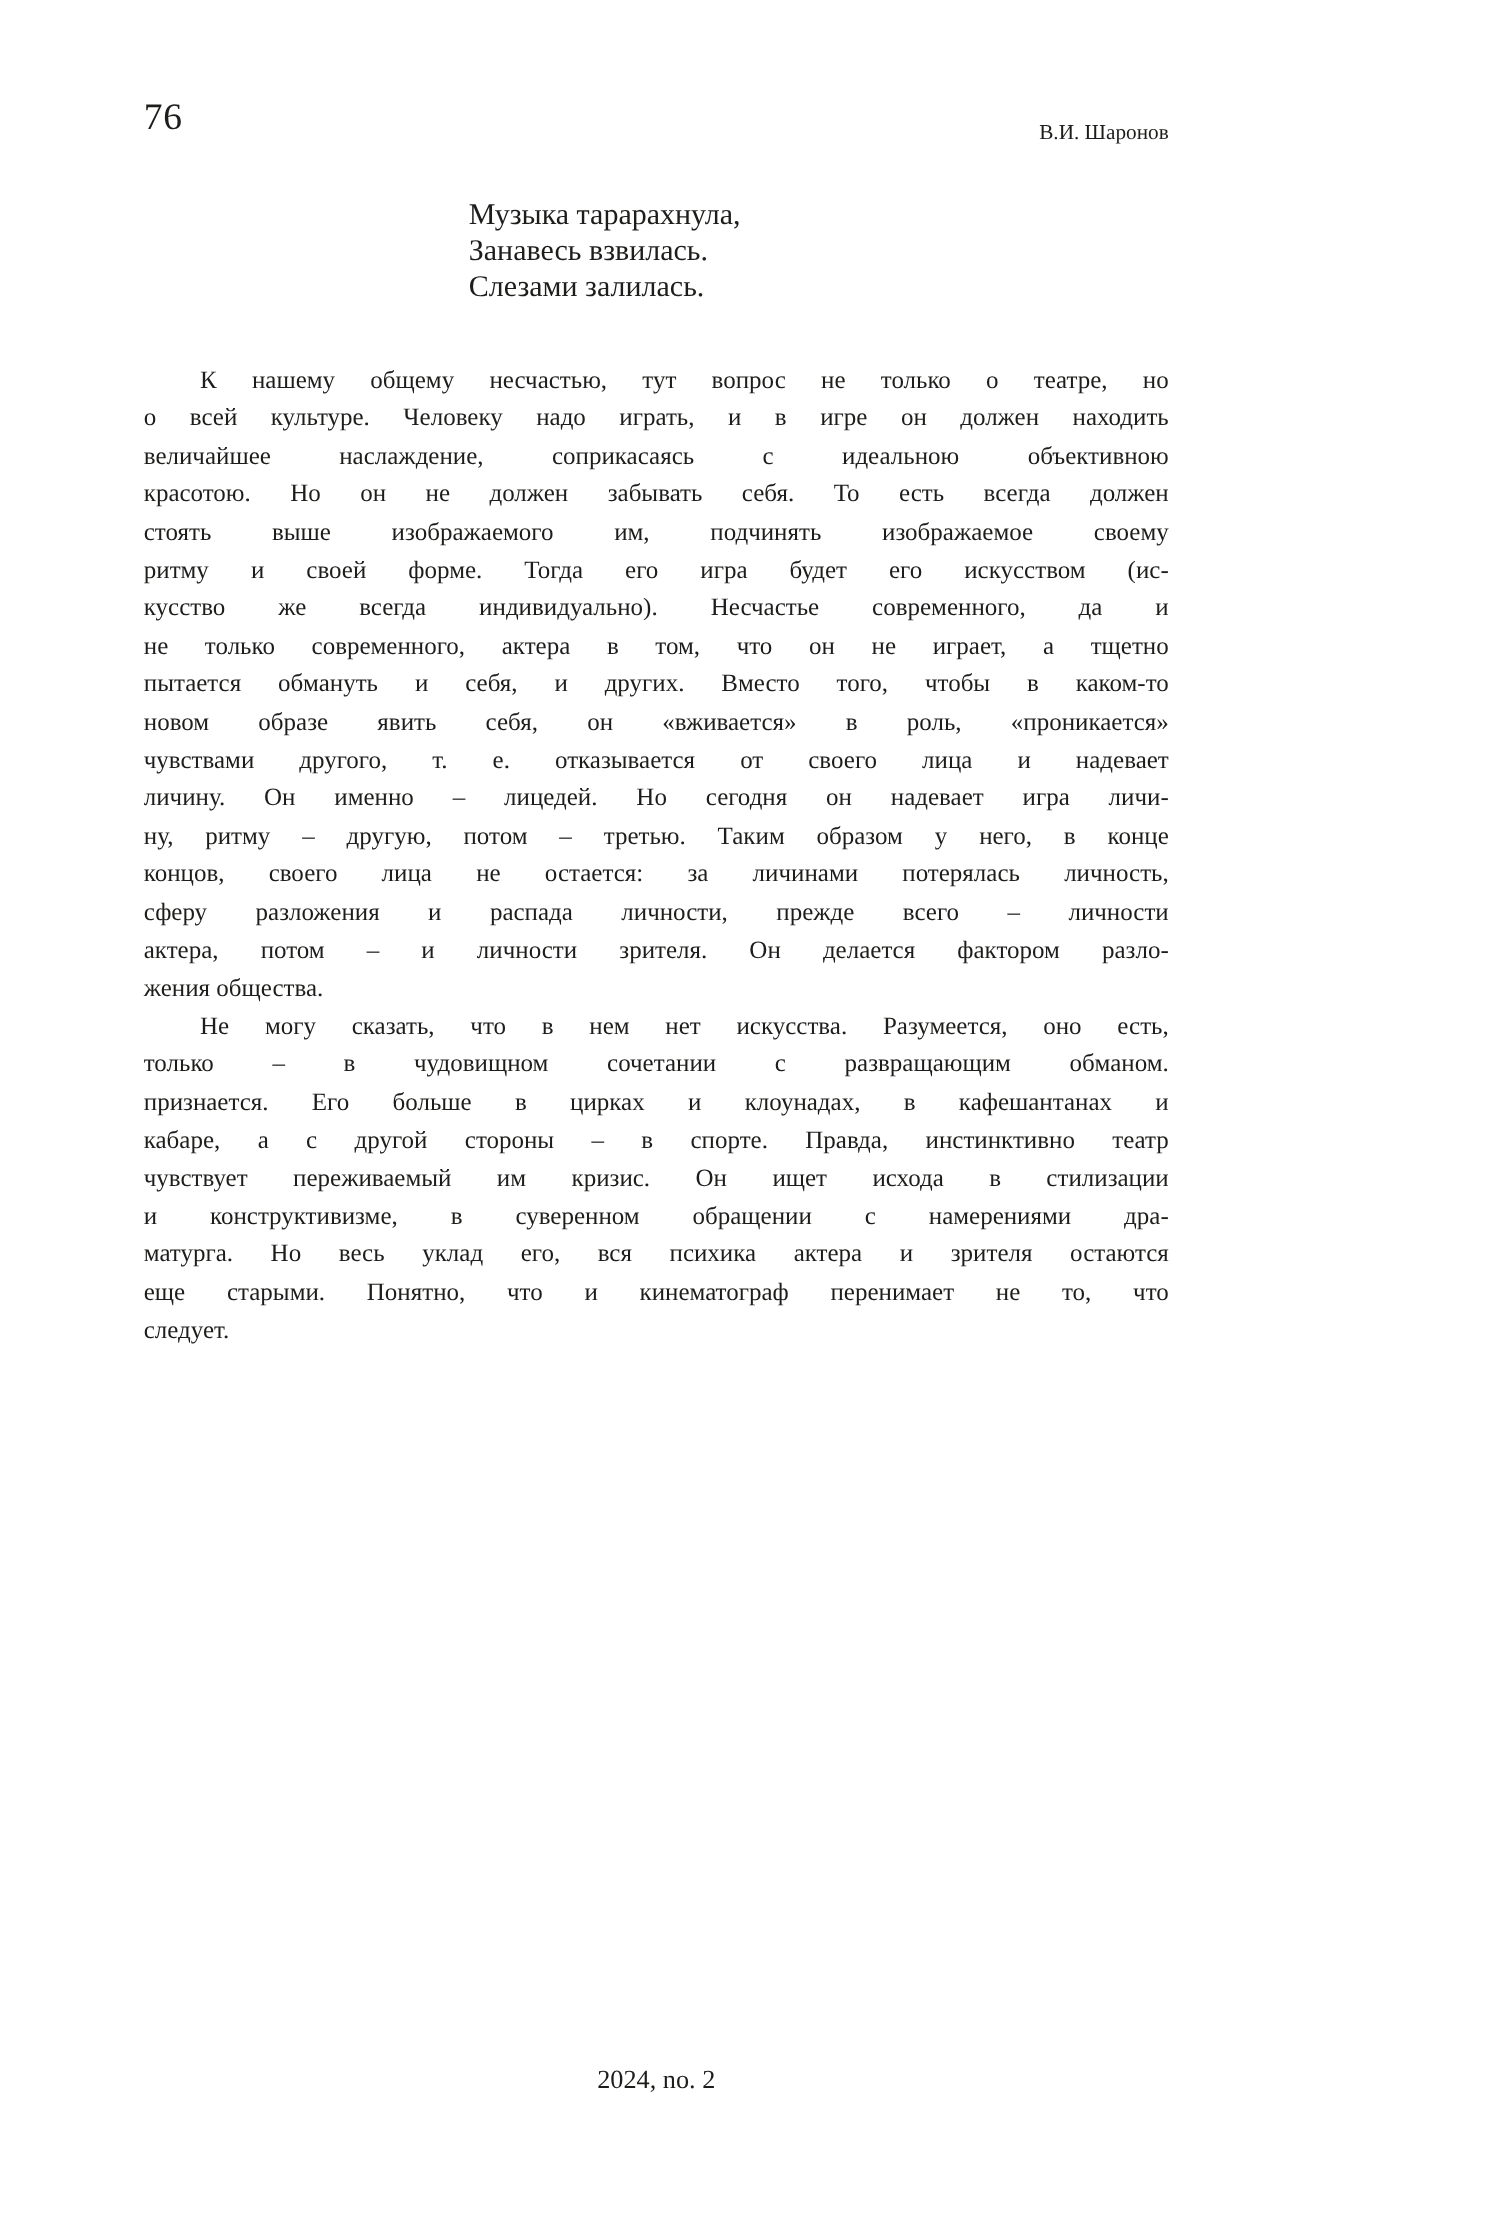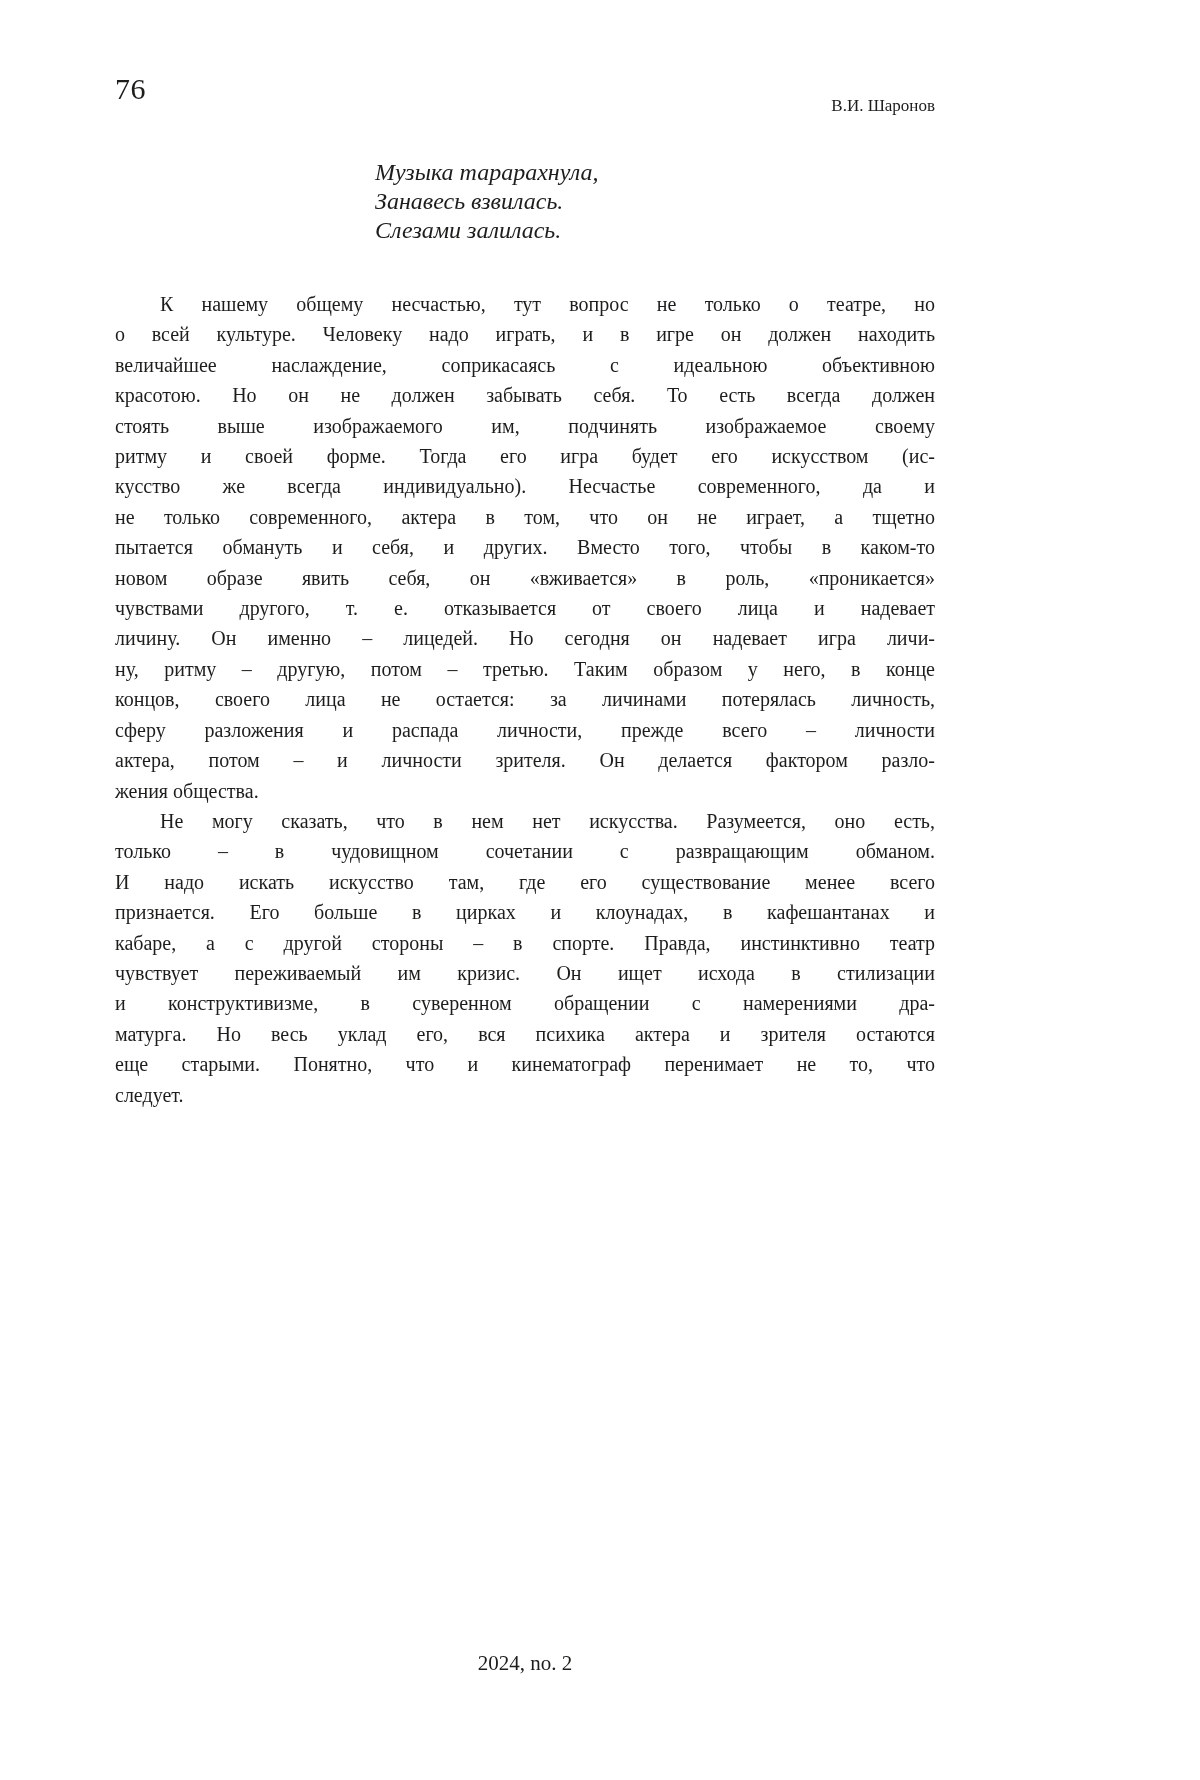--- a/index.html
+++ b/index.html
@@ -20,40 +20,39 @@
   }
   .column {
     position: relative;
     margin-left: 115px;
     width: 820px;
     padding-top: 72px;
   }
   .running-head {
     display: flex;
     justify-content: space-between;
-    align-items: flex-start;
+    align-items: center;
     gap: 32px;
   }
   .page-number {
     font-size: 30px;
     letter-spacing: 0.5px;
   }
   .running-author {
     font-size: 17px;
     margin-top: 24px;
   }
   .poem {
     margin-top: 42px;
     margin-left: 260px;
   }
   .poem-line {
     font-size: 24px;
     line-height: 29px;
     text-align: left;
-    font-style: italic;
   }
   .para {
     margin-top: 0;
   }
   .para.first {
     margin-top: 44px;
   }
   .para .line {
     font-size: 20px;
     line-height: 30.4px;
@@ -136,21 +135,20 @@
 
         <div class="line">жения общества.</div>
       </div>
 
     <div class="para">
 
         <div class="line">Не могу сказать, что в нем нет искусства. Разумеется, оно есть,</div>
 
         <div class="line">только – в чудовищном сочетании с развращающим обманом.</div>
 
-        <div class="line">И надо искать искусство там, где его существование менее всего</div>
 
         <div class="line">признается. Его больше в цирках и клоунадах, в кафешантанах и</div>
 
         <div class="line">кабаре, а с другой стороны – в спорте. Правда, инстинктивно театр</div>
 
         <div class="line">чувствует переживаемый им кризис. Он ищет исхода в стилизации</div>
 
         <div class="line">и конструктивизме, в суверенном обращении с намерениями дра-</div>
 
         <div class="line">матурга. Но весь уклад его, вся психика актера и зрителя остаются</div>

